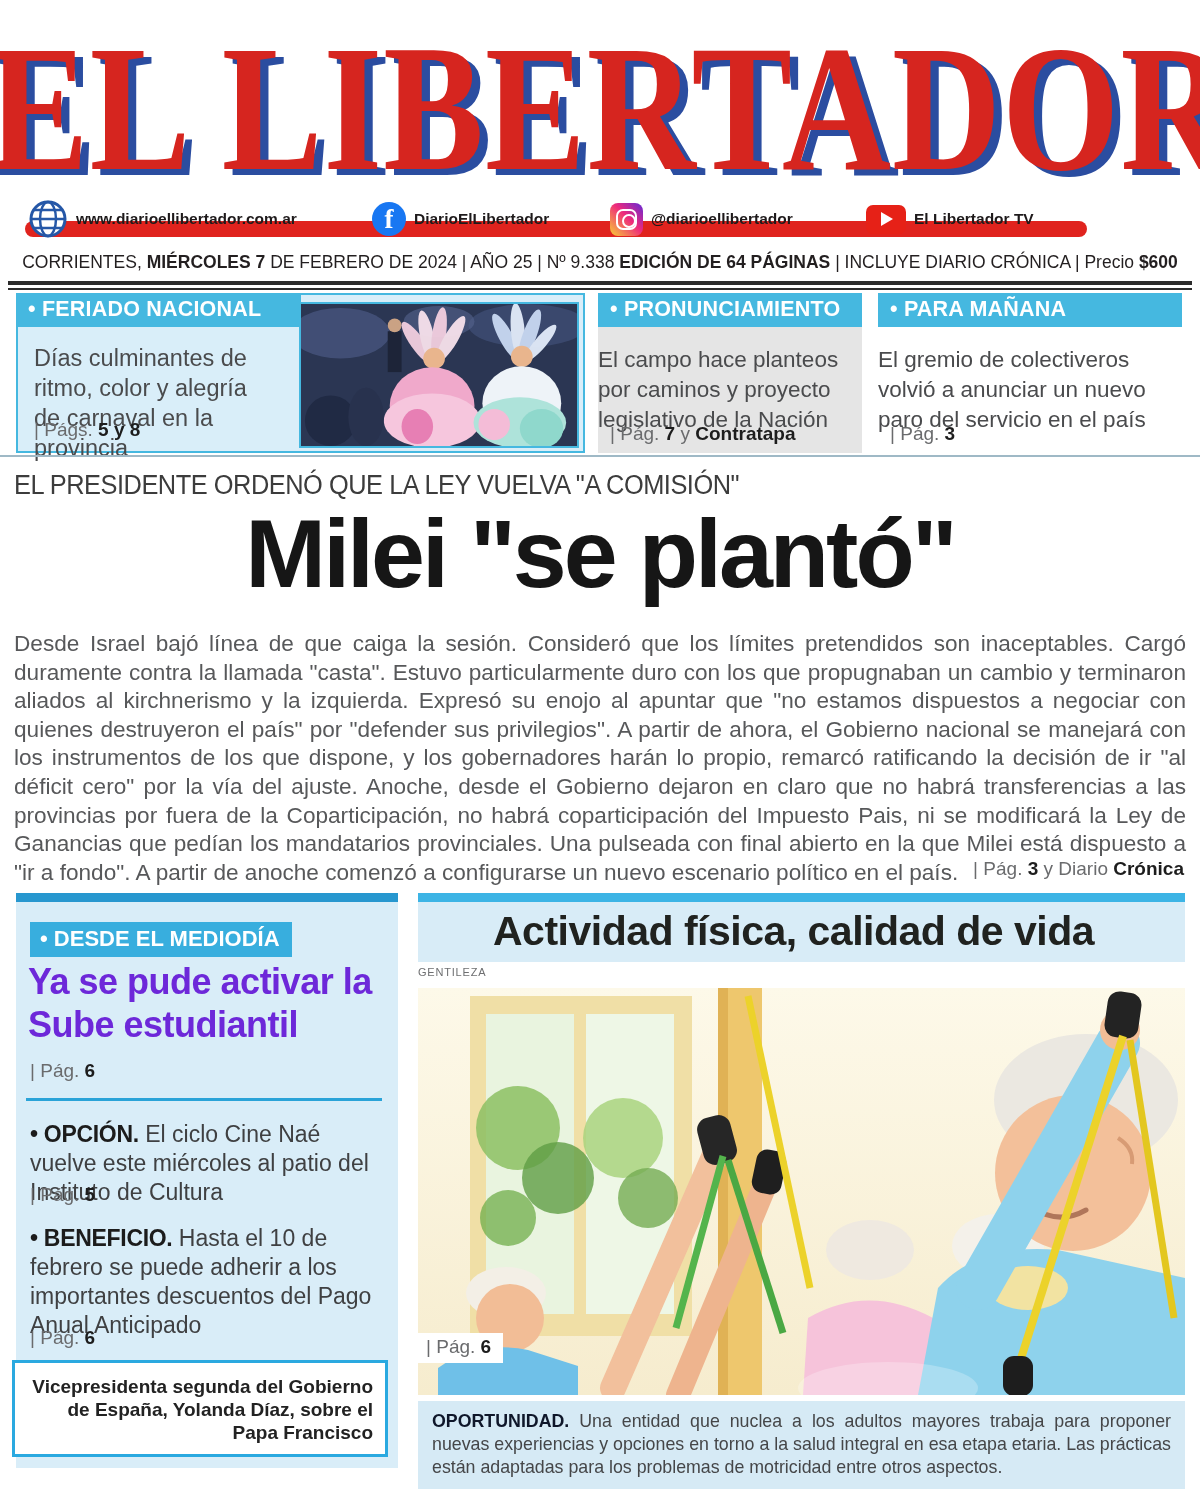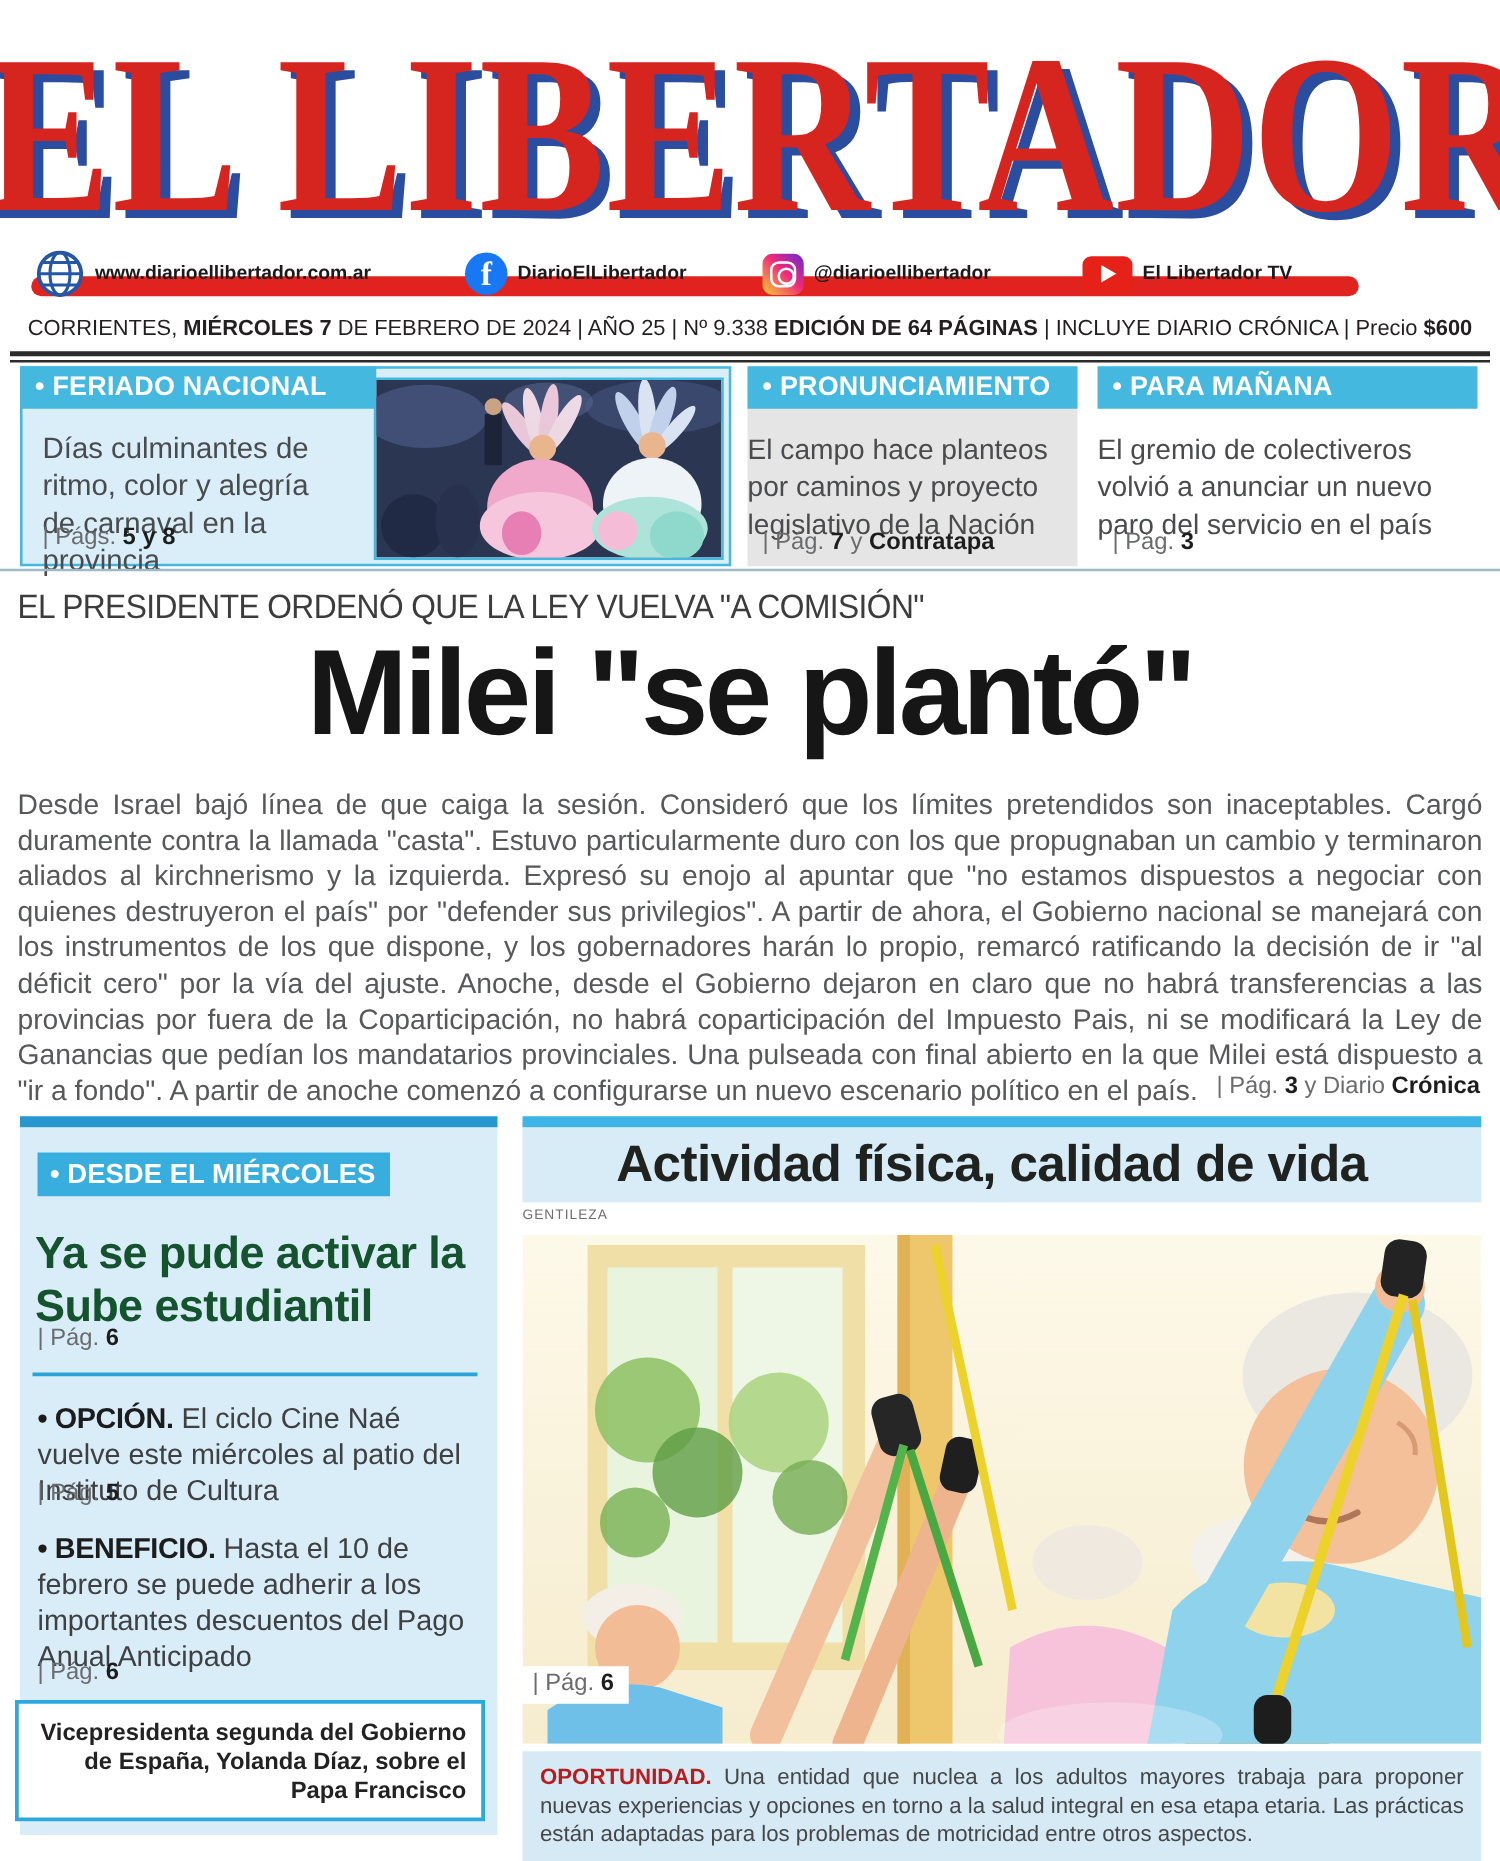--- a/index.html
+++ b/index.html
@@ -70,21 +70,21 @@
   .lead-body{ left:14px; top:630px; width:1172px; font-size:22.6px; line-height:28.6px;
     text-align:justify; color:#57585a; }
   .lead-pageref{ right:16px; top:858px; font-size:19px; }
 
   
   .leftcol-bar{ left:16px; top:893px; width:382px; height:9px; background:#2797cf; }
   .leftcol{ left:16px; top:902px; width:382px; height:566px; background:#d9edf8; }
   .lc-tag{ position:absolute; left:14px; top:20px; background:#38aede; color:#fff;
     font-weight:bold; font-size:22px; padding:4px 12px 5px 10px; }
   .lc-headline{ position:absolute; left:12px; top:58px; width:360px;
-    font-size:36px; line-height:43px; font-weight:800; color:#14532d; letter-spacing:-0.5px;margin-top:20px; }
+    font-size:36px; line-height:43px; font-weight:800; color:#6d28d9; letter-spacing:-0.5px; }
   .lc-pageref1{ position:absolute; left:14px; top:158px; }
   .lc-divider{ position:absolute; left:10px; top:196px; width:356px; height:3px; background:#2aa3d8; }
   .lc-item{ position:absolute; left:14px; width:352px; font-size:23px; line-height:29px; color:#3f4042; }
   .lc-item b{ color:#1c1c1c; letter-spacing:-0.3px; }
   .lc-item1{ top:218px; }
   .lc-item1-ref{ position:absolute; left:14px; top:282px; }
   .lc-item2{ top:322px; }
   .lc-item2-ref{ position:absolute; left:14px; top:425px; }
   .quotebox{ position:absolute; left:-4px; top:458px; width:376px; min-height:96px;
     background:#fff; border:3px solid #2aa9e0; padding:8px 12px 10px 12px; }
@@ -97,21 +97,21 @@
   .featcol-bar{ left:418px; top:893px; width:767px; height:9px; background:#3cb4e5; }
   .feat-band{ left:418px; top:902px; width:767px; height:60px; background:#d8ecf7; }
   .feat-headline{ left:410px; top:908px; width:767px; text-align:center;
     font-size:41px; font-weight:800; letter-spacing:-0.5px; color:#20221f; }
   .feat-credit{ left:418px; top:966px; width:760px; text-align:left;
     font-size:11px; letter-spacing:0.8px; color:#6e6f71; }
   .feat-photo{ left:418px; top:988px; width:767px; height:407px; }
   .feat-pageref{ left:418px; top:1333px; background:#fff; padding:3px 12px 5px 8px; }
   .feat-caption{ left:418px; top:1401px; width:767px; min-height:62px; background:#d6eaf5;
     padding:9px 14px 10px 14px; font-size:17.8px; line-height:23px; text-align:justify; color:#454648; }
-  .feat-caption b{ color:#b91c1c; }
+  .feat-caption b{ color:#0f172a; }
 </style>
 </head>
 <body>
 
 <div class="page">
 
   <div class="abs masthead-title">EL LIBERTADOR</div>
 
   <div class="abs social-bar"></div>
 
@@ -196,21 +196,21 @@
 
   <div class="abs boxrow-line"></div>
 
   <div class="abs kicker">EL PRESIDENTE ORDENÓ QUE LA LEY VUELVA "A COMISIÓN"</div>
   <div class="abs headline">Milei "se plantó"</div>
   <div class="abs lead-body">Desde Israel bajó línea de que caiga la sesión. Consideró que los límites pretendidos son inaceptables. Cargó duramente contra la llamada "casta". Estuvo particularmente duro con los que propugnaban un cambio y terminaron aliados al kirchnerismo y la izquierda. Expresó su enojo al apuntar que "no estamos dispuestos a negociar con quienes destruyeron el país" por "defender sus privilegios". A partir de ahora, el Gobierno nacional se manejará con los instrumentos de los que dispone, y los gobernadores harán lo propio, remarcó ratificando la decisión de ir "al déficit cero" por la vía del ajuste. Anoche, desde el Gobierno dejaron en claro que no habrá transferencias a las provincias por fuera de la Coparticipación, no habrá coparticipación del Impuesto Pais, ni se modificará la Ley de Ganancias que pedían los mandatarios provinciales. Una pulseada con final abierto en la que Milei está dispuesto a "ir a fondo". A partir de anoche comenzó a configurarse un nuevo escenario político en el país.</div>
   <div class="abs lead-pageref pageref"><span>| Pág. </span><b>3</b><span> y Diario </span><b>Crónica</b></div>
 
   <div class="abs leftcol-bar"></div>
   <div class="abs leftcol">
-    <div class="lc-tag">• DESDE EL MIÉRCOLES</div>
+    <div class="lc-tag">• DESDE EL MEDIODÍA</div>
     <div class="lc-headline">Ya se pude activar la Sube estudiantil</div>
     <div class="lc-pageref1 pageref"><span>| Pág. </span><b>6</b></div>
     <div class="lc-divider"></div>
 
     <div class="lc-item lc-item1"><b>• OPCIÓN.</b><span> El ciclo Cine Naé vuelve este miércoles al patio del Instituto de Cultura</span></div>
     <div class="lc-item1-ref pageref"><span>| Pág. </span><b>5</b></div>
 
     <div class="lc-item lc-item2"><b>• BENEFICIO.</b><span> Hasta el 10 de febrero se puede adherir a los importantes descuentos del Pago Anual Anticipado</span></div>
     <div class="lc-item2-ref pageref"><span>| Pág. </span><b>6</b></div>
 

